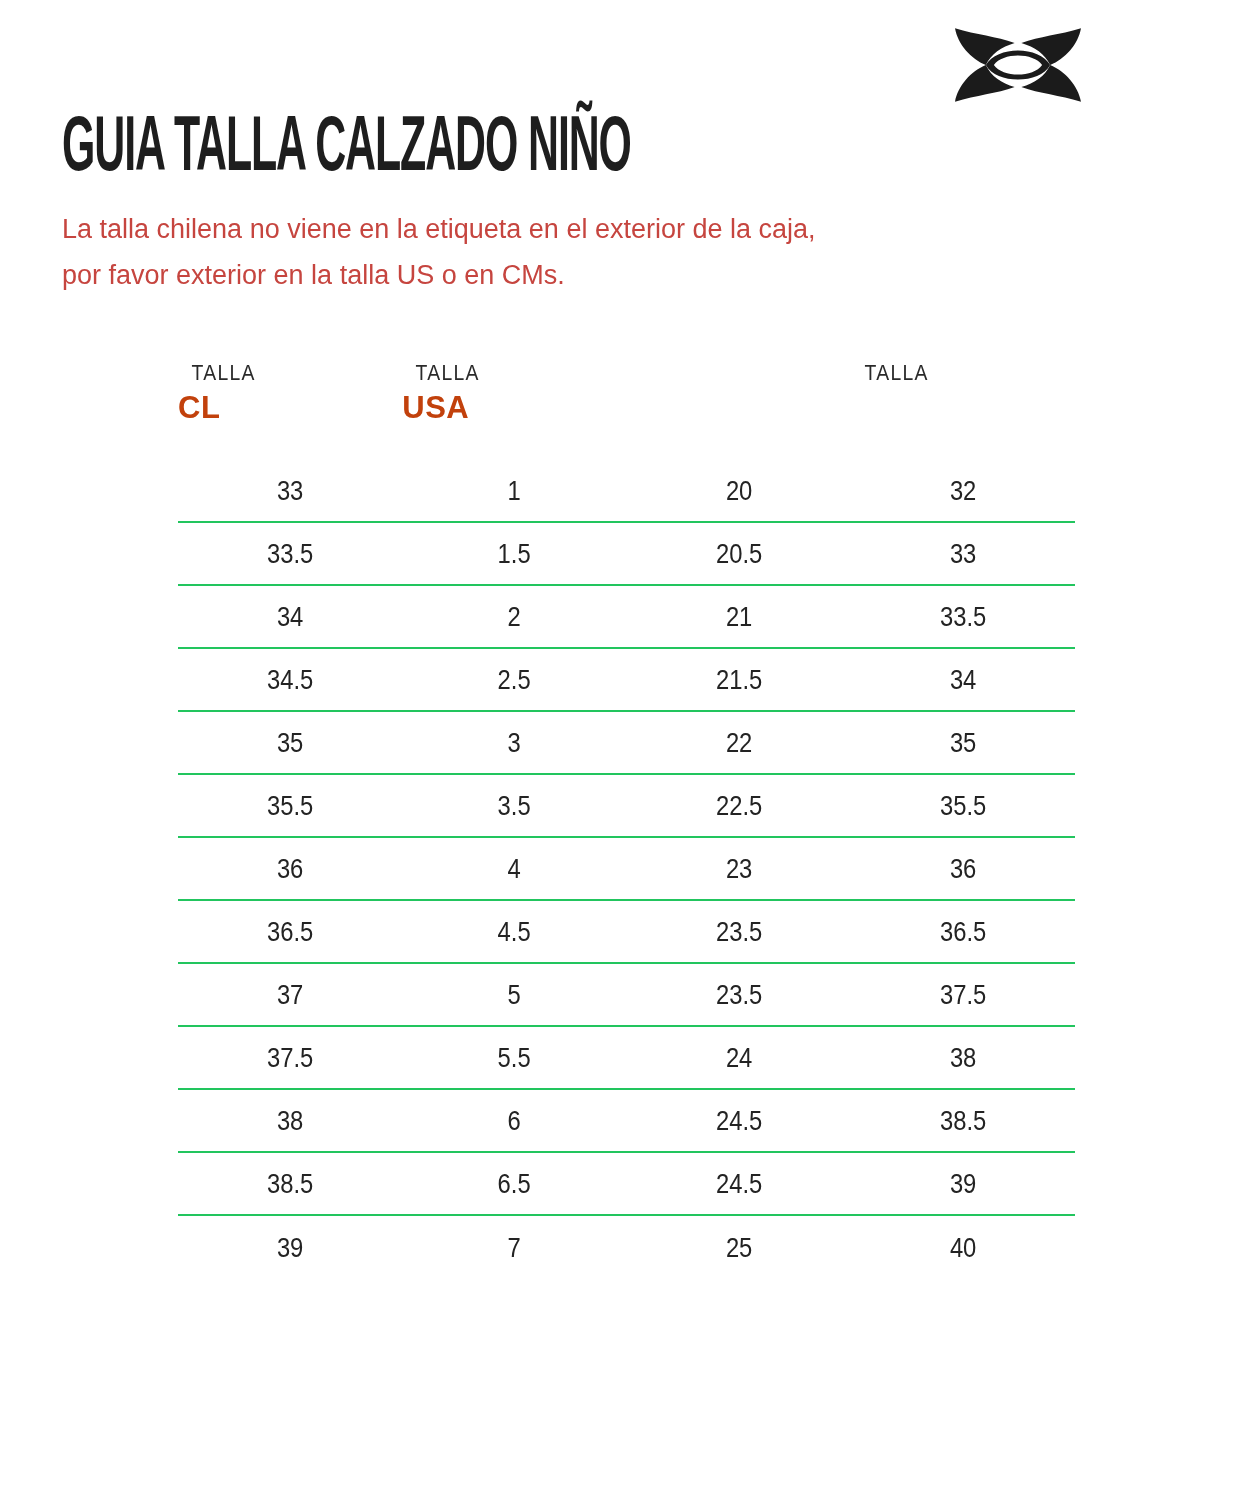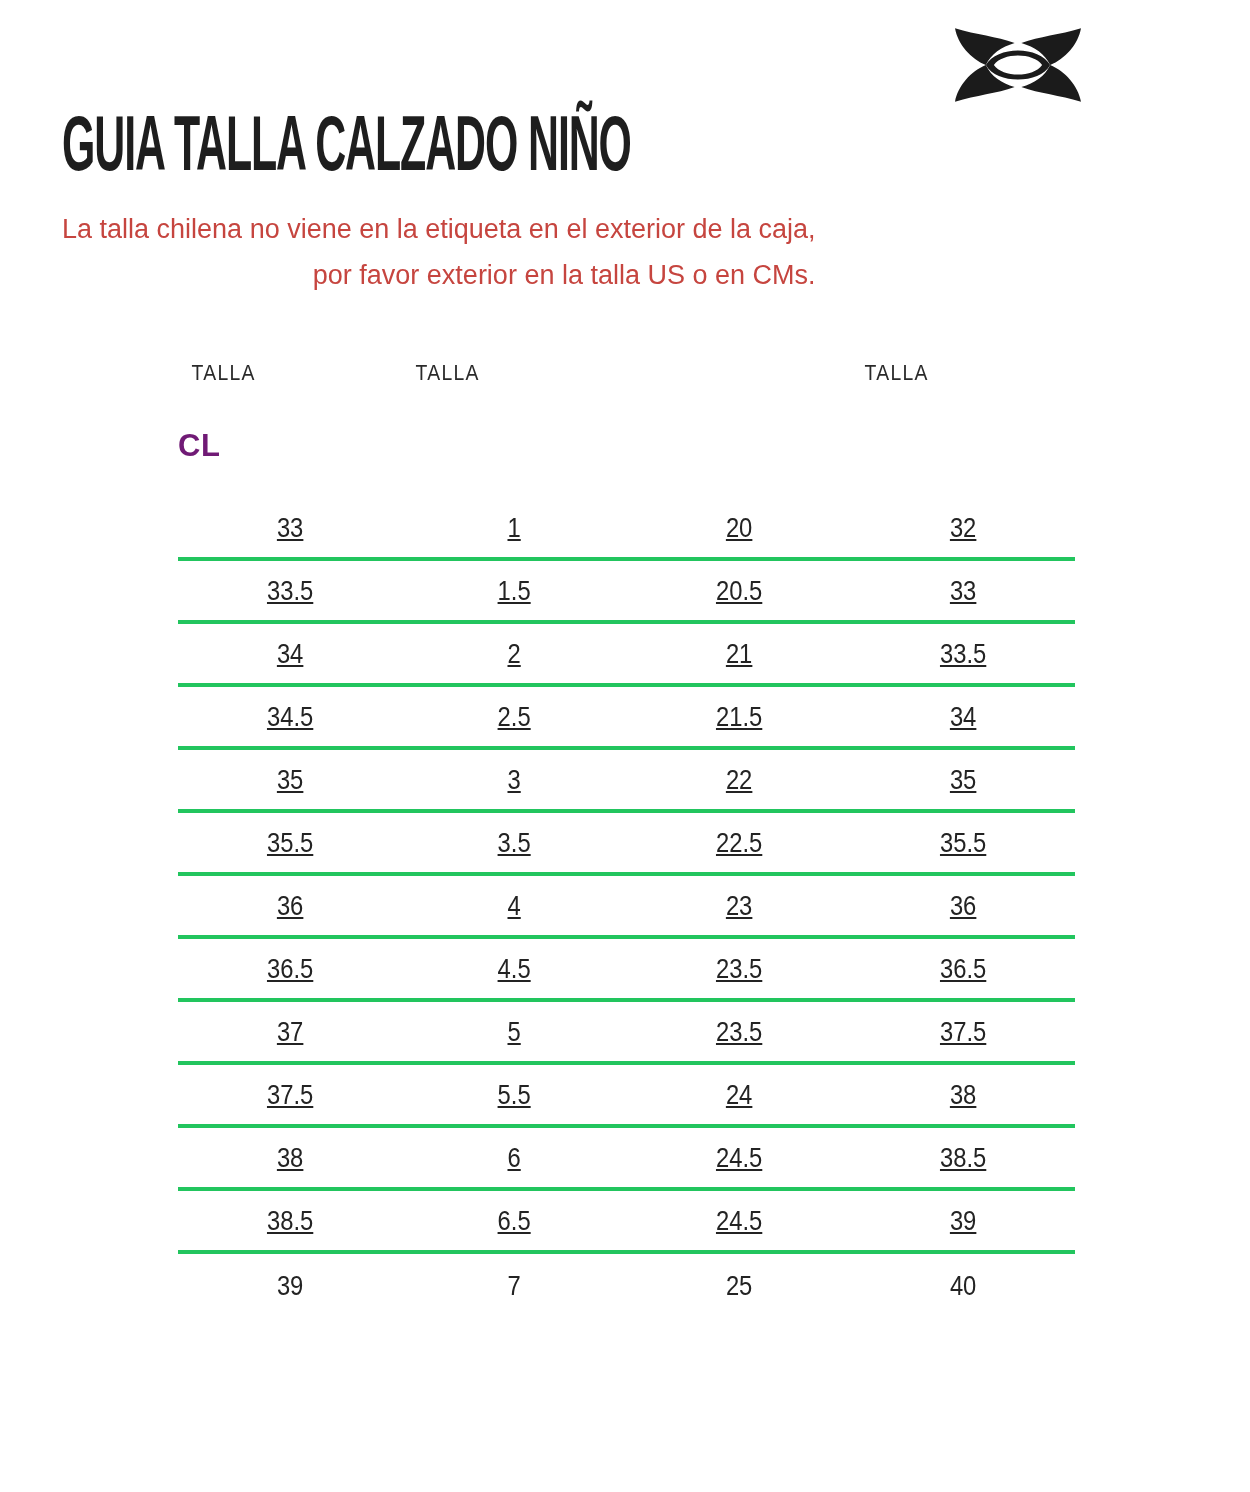--- a/index.html
+++ b/index.html
@@ -14,26 +14,26 @@
            font-weight:700; color:#1e1e1e; letter-spacing:-2px; white-space:nowrap;
            transform:scaleX(.55); transform-origin:left top; }
 
   .note { position:absolute; left:62px; top:206px; font-size:27px; line-height:46px;
           font-weight:400; white-space:nowrap; }
 
   .size-table { position:absolute; left:178px; top:360px; width:897px; }
   .thead { display:grid; grid-template-columns:repeat(4,1fr); }
   .th-sup { display:block; height:30px; font-size:22px; letter-spacing:1.5px; color:#2a2a2a;
             font-weight:400; transform:scaleX(.88); transform-origin:center; }
-  .th-label { display:block; font-size:31px; font-weight:700; color:#701a75; letter-spacing:.5px;margin-top:38px; }
+  .th-label { display:block; font-size:31px; font-weight:700; color:#c2410c; letter-spacing:.5px; }
   .th-small { font-size:22px; font-weight:700; }
   .tbody { margin-top:34px; }
   .trow { display:grid; grid-template-columns:repeat(4,1fr); height:63px; align-items:center;
           text-align:center; }
-  .trow:not(:last-child) { border-bottom:4px solid #22c55e;text-decoration:underline; }
+  .trow:not(:last-child) { border-bottom:2px solid #22c55e; }
   .tcell { font-size:28px; font-weight:400; color:#232323; transform:scaleX(.85);
            transform-origin:center; }
 </style>
 </head>
 <body>
 
 <div class="page">
 
   <div class="logo">
     <svg viewBox="0 0 200 122" xmlns="http://www.w3.org/2000/svg" aria-hidden="true">
@@ -48,33 +48,34 @@
         <path d="M 194,116 C 190,92 170,70 148,61 C 140,78 125,88 105,94 C 132,104 162,106 194,116 Z"></path>
 
         <path fill-rule="evenodd" d="M 52,61 C 68,32 132,32 148,61 C 132,90 68,90 52,61 Z
                  M 64,61 C 77,42 123,42 136,61 C 123,80 77,80 64,61 Z"></path>
       </g>
     </svg>
   </div>
 
   <h1 class="title">GUIA TALLA CALZADO NIÑO</h1>
 
-  <div class="note" style="color:#c6453f;text-align:right;">
+  <div class="note" style="color:#c6453f;">
     <div>La talla chilena no viene en la etiqueta en el exterior de la caja,</div>
     <div>por favor exterior en la talla US o en CMs.</div>
   </div>
 
   <div class="size-table">
     <div class="thead">
       <div>
         <span class="th-sup">TALLA</span>
         <span class="th-label"><span>CL</span><span class="th-small"></span></span>
       </div>
       <div>
         <span class="th-sup">TALLA</span>
+        <span class="th-label"><span>USA</span><span class="th-small"></span></span>
       </div>
       <div>
         <span class="th-sup"></span>
       </div>
       <div>
         <span class="th-sup">TALLA</span>
       </div>
     </div>
     <div class="tbody">
         <div class="trow">

